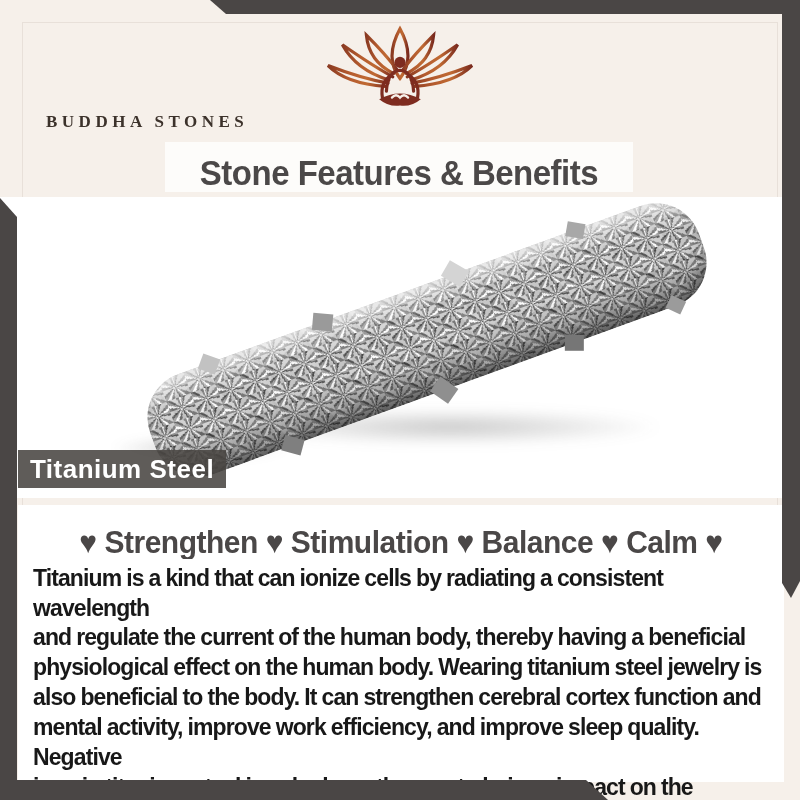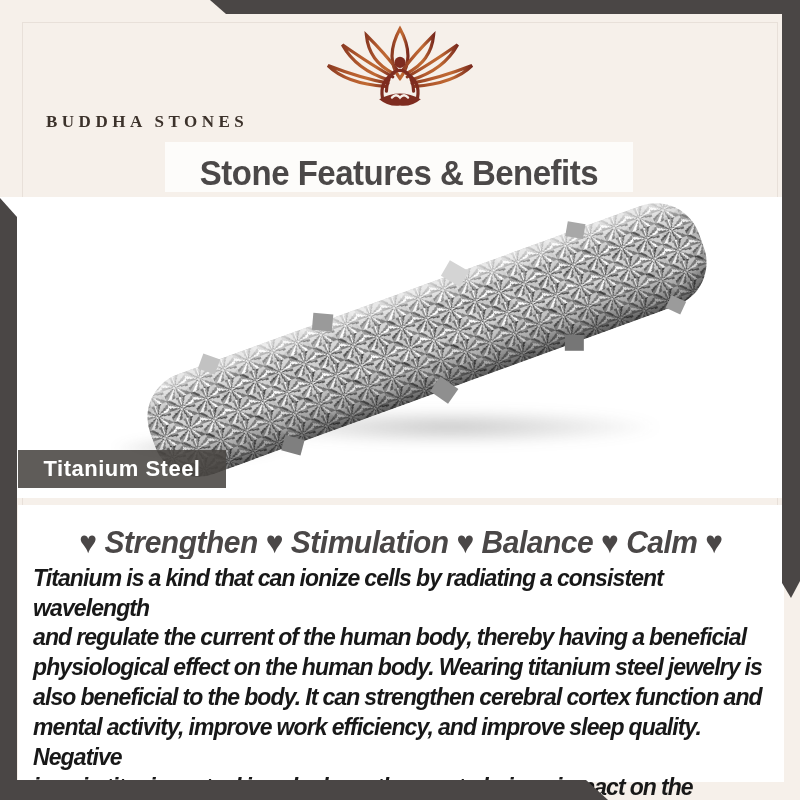--- a/index.html
+++ b/index.html
@@ -44,25 +44,25 @@
   .shard.s3{left:330px;top:-9px;width:22px;height:18px;transform:rotate(50deg);background:#d4d4d4;}
   .shard.s4{left:460px;top:-7px;width:18px;height:15px;transform:rotate(30deg);background:#a8a8a8;}
   .shard.s5{left:120px;bottom:-8px;width:20px;height:16px;transform:rotate(35deg);background:#7f7f7f;}
   .shard.s6{left:280px;bottom:-9px;width:22px;height:18px;transform:rotate(55deg);background:#8f8f8f;}
   .shard.s7{left:420px;bottom:-8px;width:19px;height:16px;transform:rotate(20deg);background:#767676;}
   .shard.s8{left:530px;bottom:-6px;width:16px;height:14px;transform:rotate(45deg);background:#9b9b9b;}
 
   
   .product-label{position:absolute;left:18px;top:450px;width:208px;height:38px;
     background:rgba(73,69,66,0.88);display:flex;align-items:center;justify-content:center;}
-  .product-label span{color:#ffffff;font-size:22px;font-weight:700;letter-spacing:0.5px;}
+  .product-label span{color:#ffffff;font-size:26px;font-weight:700;letter-spacing:0.5px;}
 
   
   .text-panel{position:absolute;left:18px;top:505px;width:766px;height:277px;
-    background:#ffffff;font-style:italic;}
+    background:#ffffff;}
   .benefits-heading{position:absolute;left:0;top:20px;width:100%;text-align:center;
     font-size:30px;font-weight:700;letter-spacing:-0.5px;color:#4a4747;transform:scaleY(1.05);}
   .benefits-description{position:absolute;left:15px;top:58px;width:748px;
     font-size:23px;font-weight:700;letter-spacing:-0.9px;word-spacing:-0.5px;
     line-height:29px;color:#181818;white-space:pre-line;transform:scaleY(1.03);transform-origin:top left;}
 
   
   .frame{position:absolute;background:#4a4645;z-index:50;}
   .frame-top{left:0;top:0;width:800px;height:14px;
     clip-path:polygon(210px 0,800px 0,800px 14px,226px 14px);}

